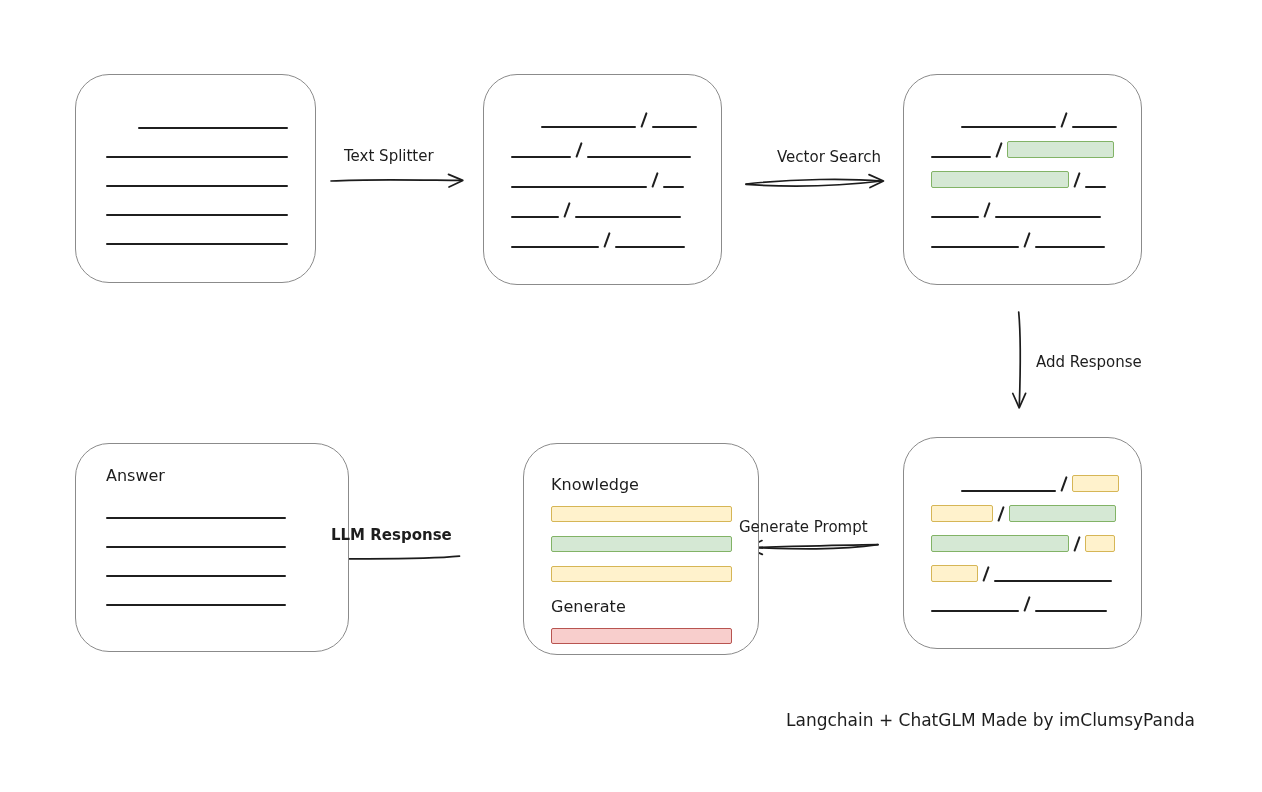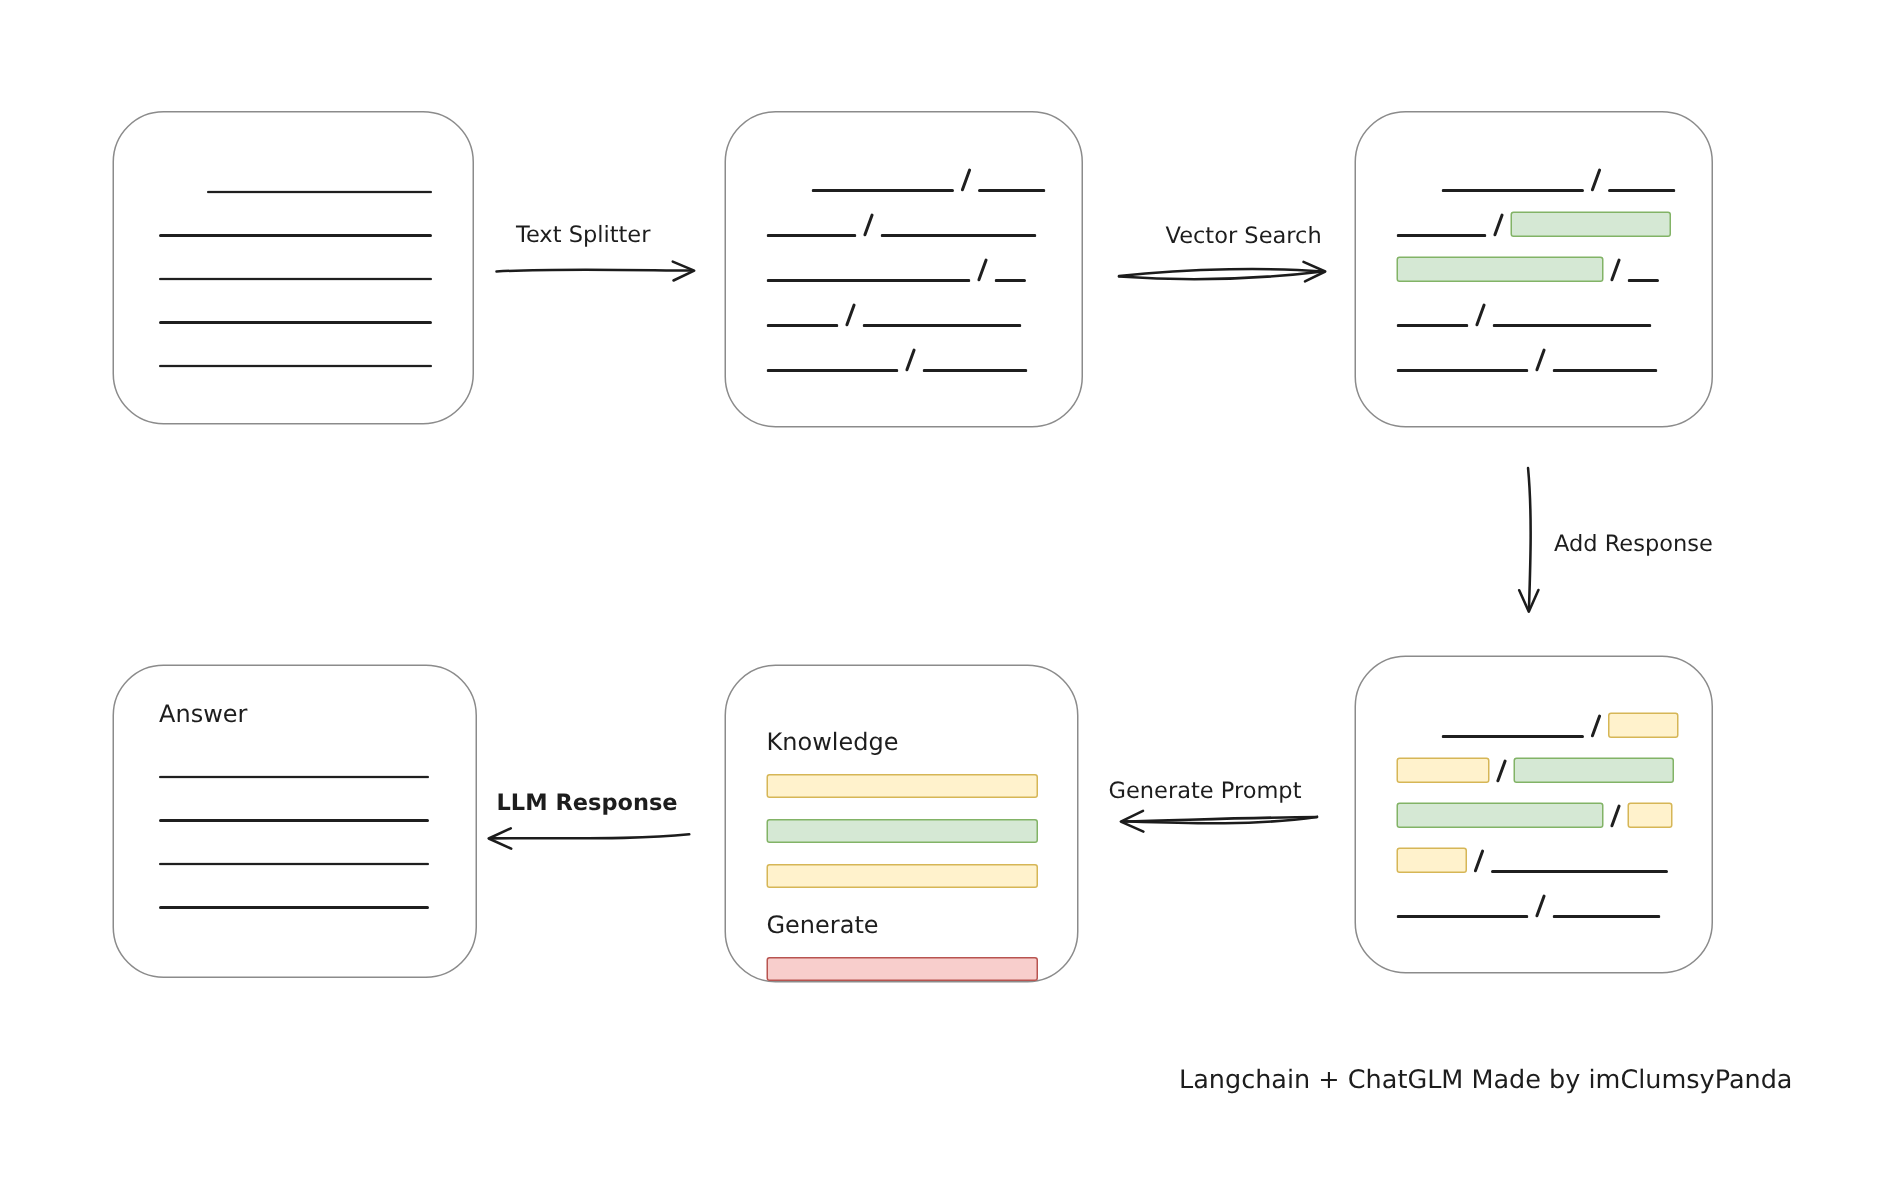--- a/index.html
+++ b/index.html
@@ -40,21 +40,21 @@
     display: inline-block; height: 17px; box-sizing: border-box; border-radius: 2px;
   }
   .bar.green  { background: var(--green-fill);  border: 1.5px solid var(--green-stroke); }
   .bar.yellow { background: var(--yellow-fill); border: 1.5px solid var(--yellow-stroke); }
 
   
   .dlabel { position: absolute; font-size: 15px; white-space: nowrap; color: #1d1d1d; }
   .inbox-label { font-size: 16px; color: #1d1d1d; }
 
   
-  #box-prompt { justify-content: flex-end; padding: 21px 16px 0 27px; }
+  #box-prompt { justify-content: center; padding: 21px 16px 0 27px; margin-left: 40px; }
   #box-prompt .pbars { display: flex; flex-direction: column; gap: 14px; margin-top: 12px; }
   .pbar { width: 181px; height: 16px; box-sizing: border-box; border-radius: 2px; }
   .pbar.yellow { background: var(--yellow-fill); border: 1.5px solid var(--yellow-stroke); }
   .pbar.green  { background: var(--green-fill);  border: 1.5px solid var(--green-stroke); }
   .pbar.red    { background: var(--red-fill);    border: 1.5px solid var(--red-stroke); }
   #question-label { margin-top: 15px; }
   #question-bar { margin-top: 11px; }
 
   
   #box-answer { justify-content: flex-start; padding: 22px 30px 0 30px; }
@@ -219,21 +219,21 @@
         <div class="pbar yellow"></div>
         <div class="pbar green"></div>
         <div class="pbar yellow"></div>
       </div>
     <div class="inbox-label" id="question-label">Generate</div>
     <div class="pbars" id="question-bar">
         <div class="pbar red"></div>
       </div>
   </div>
 
-  <div class="dbox" id="box-answer" style="left:75px; top:443px; width:243px; height:209px;">
+  <div class="dbox" id="box-answer" style="left:75px; top:443px; width:274px; height:209px;">
     <div class="inbox-label">Answer</div>
     <div class="rows tight">
         <div class="row">
           <span class="seg-line" style="width: 180px;"></span>
         </div>
         <div class="row">
           <span class="seg-line" style="width: 180px;"></span>
         </div>
         <div class="row">
           <span class="seg-line" style="width: 180px;"></span>

